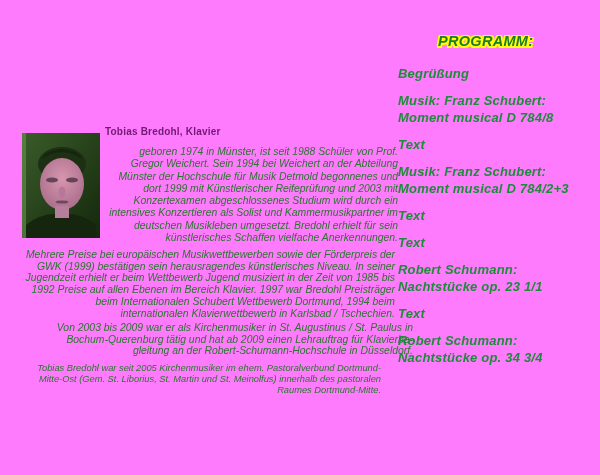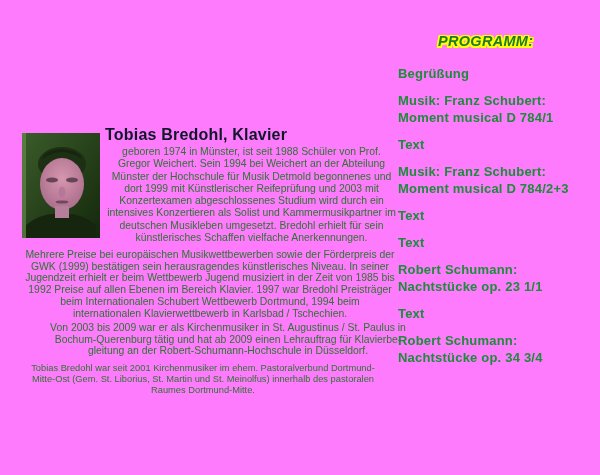--- a/index.html
+++ b/index.html
@@ -12,28 +12,29 @@
   }
   .page { position: absolute; inset: 0; }
 
   
   .photo {
     position: absolute; left: 22px; top: 133px;
     width: 78px; height: 105px; display: block;
   }
   .name-heading {
     position: absolute; left: 105px; top: 126px;
-    font-size: 16px; font-weight: bold;
-    color: #0f172a; letter-spacing: 0.2px;
+    font-size: 10px; font-weight: bold;
+    color: #701a75; letter-spacing: 0.2px;
     white-space: nowrap;
   }
   .bio-para {
     position: absolute; color: #2c7530;
     font-size: 10.4px; line-height: 11.7px;
-    text-align: center;
+    text-align: right;
+    font-style: italic;
   }
   .bio-para.p0 { left: 105px; top: 146px; width: 293px; line-height: 12.3px; }
   .bio-para.p1 { left: 25px;  top: 249px; width: 370px; }
   .bio-para.p2 { left: 25px;  top: 322px; width: 370px; margin-left: 18px; }
   .bio-para.p3 { left: 25px;  top: 363px; width: 356px; font-size: 9.3px; line-height: 10.8px; }
 
   
   .program {
     position: absolute; left: 398px; top: 30px; width: 196px;
   }
@@ -43,21 +44,21 @@
     text-shadow:
       -1.5px -1.5px 0 #ffff00, 1.5px -1.5px 0 #ffff00,
       -1.5px  1.5px 0 #ffff00, 1.5px  1.5px 0 #ffff00,
        0 -1.5px 0 #ffff00, 0 1.5px 0 #ffff00,
       -1.5px 0 0 #ffff00, 1.5px 0 0 #ffff00;
     margin: 3px 0 16px 0;
     padding-left: 40px;
   }
   .program-item {
     font-size: 13px; line-height: 17px;
-    font-weight: 600;
+    font-style: italic; font-weight: 600;
     color: #1d8c3a;
     margin-bottom: 10px;
     letter-spacing: 0.2px;
   }
 </style>
 </head>
 <body>
 
 <div class="page">
 
@@ -82,31 +83,31 @@
     <ellipse cx="40" cy="59" rx="3.4" ry="5.5" fill="#b5769a" opacity="0.9"></ellipse>
     <ellipse cx="40" cy="69" rx="6.5" ry="1.6" fill="#74455e"></ellipse>
     <rect x="33" y="73" width="14" height="12" fill="#b57e9a"></rect>
     <path d="M20,26 Q40,12 60,26 Q58,18 40,16 Q22,18 20,26 Z" fill="#16250e"></path>
   </svg>
 
   <div class="name-heading">Tobias Bredohl, Klavier</div>
   <div class="bio-para p0">geboren 1974 in Münster, ist seit 1988 Schüler von Prof. Gregor Weichert. Sein 1994 bei Weichert an der Abteilung Münster der Hochschule für Musik Detmold begonnenes und dort 1999 mit Künstlerischer Reifeprüfung und 2003 mit Konzertexamen abgeschlossenes Studium wird durch ein intensives Konzertieren als Solist und Kammermusikpartner im deutschen Musikleben umgesetzt. Bredohl erhielt für sein künstlerisches Schaffen vielfache Anerkennungen.</div>
   <div class="bio-para p1">Mehrere Preise bei europäischen Musikwettbewerben sowie der Förderpreis der GWK (1999) bestätigen sein herausragendes künstlerisches Niveau. In seiner Jugendzeit erhielt er beim Wettbewerb Jugend musiziert in der Zeit von 1985 bis 1992 Preise auf allen Ebenen im Bereich Klavier. 1997 war Bredohl Preisträger beim Internationalen Schubert Wettbewerb Dortmund, 1994 beim internationalen Klavierwettbewerb in Karlsbad / Tschechien.</div>
   <div class="bio-para p2">Von 2003 bis 2009 war er als Kirchenmusiker in St. Augustinus / St. Paulus in Bochum-Querenburg tätig und hat ab 2009 einen Lehrauftrag für Klavierbe­gleitung an der Robert-Schumann-Hochschule in Düsseldorf.</div>
-  <div class="bio-para p3">Tobias Bredohl war seit 2001 Kirchenmusiker im ehem. Pastoralverbund Dortmund-Mitte-Ost (Gem. St. Liborius, St. Martin und St. Meinolfus) innerhalb des pastoralen Raumes Dortmund-Mitte.</div>
+  <div class="bio-para p3">Tobias Bredohl war seit 2005 Kirchenmusiker im ehem. Pastoralverbund Dortmund-Mitte-Ost (Gem. St. Liborius, St. Martin und St. Meinolfus) innerhalb des pastoralen Raumes Dortmund-Mitte.</div>
 
   <div class="program">
     <div class="program-heading">PROGRAMM:</div>
 
     <div class="program-item">
       <div>Begrüßung</div>
     </div>
     <div class="program-item">
       <div>Musik: Franz Schubert:</div>
-      <div>Moment musical D 784/1</div>
+      <div>Moment musical D 784/8</div>
     </div>
     <div class="program-item">
       <div>Text</div>
     </div>
     <div class="program-item">
       <div>Musik: Franz Schubert:</div>
       <div>Moment musical D 784/2+3</div>
     </div>
     <div class="program-item">
       <div>Text</div>

